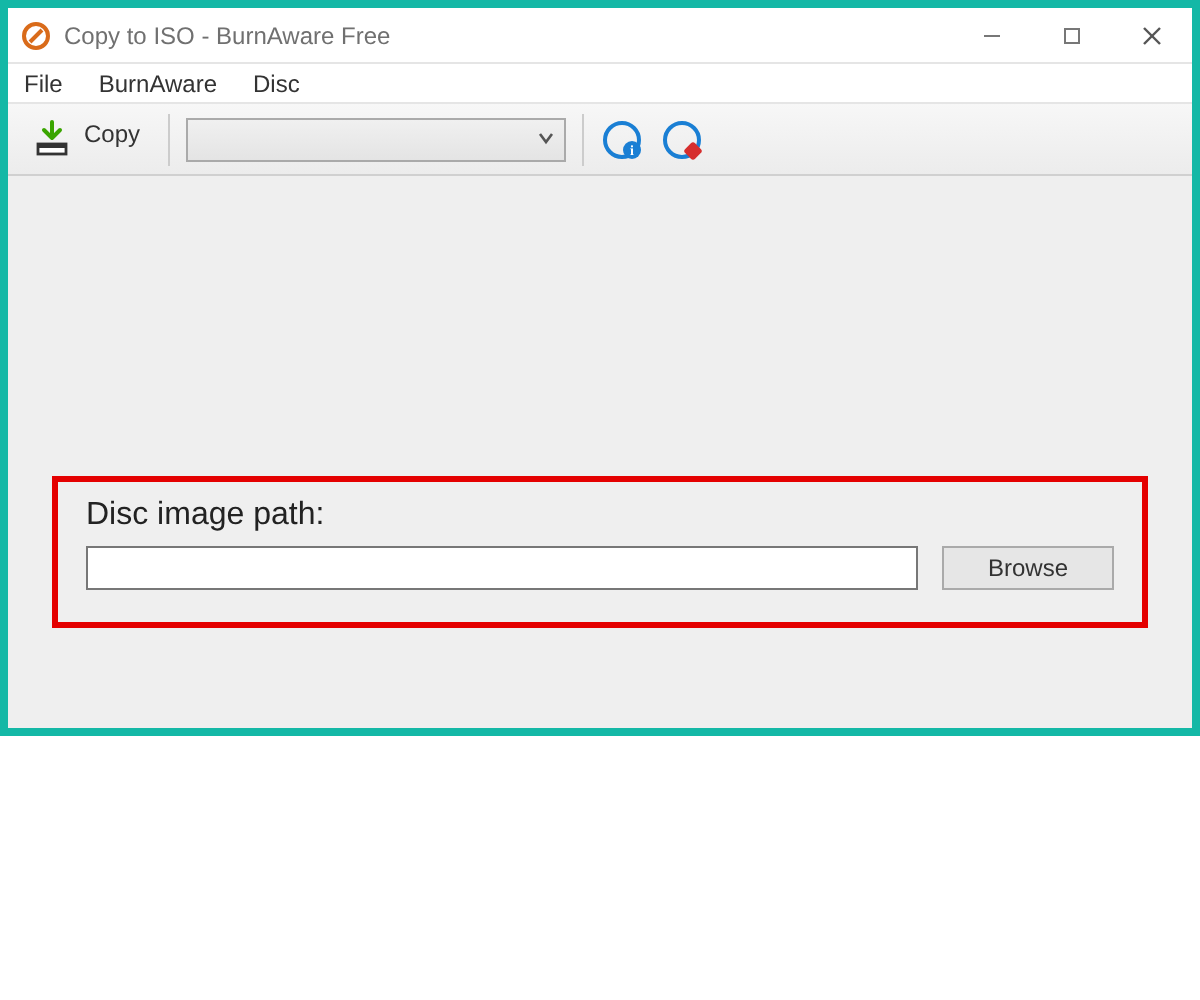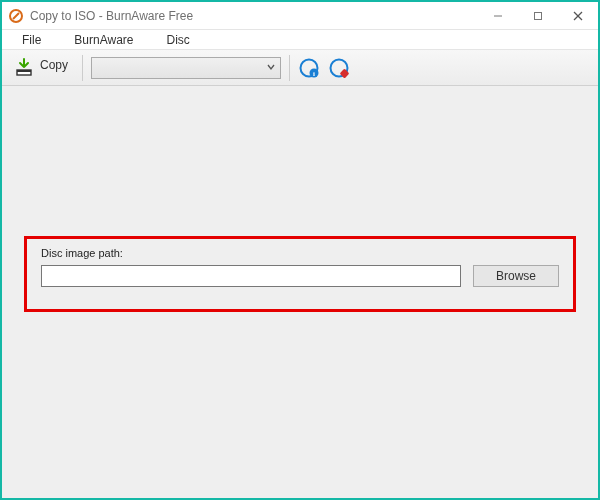--- a/index.html
+++ b/index.html
@@ -1,20 +1,20 @@
 <!DOCTYPE html>
 <html><head>
 <meta charset="utf-8">
 <style>
   * { box-sizing: border-box; margin: 0; padding: 0; }
   html, body { width: 600px; height: 500px; font-family: "Segoe UI", Tahoma, sans-serif; font-size: 12px; color: #333; }
   .window {
-    width: 600px; height: 500px;
+    width: 600px; height: 368px;
     background: #efefef;
-    border: 2px solid #14b8a6;
+    border: 4px solid #14b8a6;
     display: flex; flex-direction: column;
     position: relative;
   }
   
   .titlebar {
     height: 28px;
     background: #ffffff;
     display: flex; align-items: center;
     padding-left: 6px;
     border-bottom: 1px solid #e5e5e5;
@@ -22,22 +22,22 @@
   .titlebar .app-icon { width: 16px; height: 16px; margin-right: 6px; display:flex;align-items:center;justify-content:center;}
   .titlebar .title { color: #707070; font-size: 12px; flex: 1; }
   .win-controls { display: flex; height: 100%; }
   .win-btn { width: 40px; height: 100%; display:flex; align-items:center; justify-content:center; color:#777; }
   .win-btn svg { width: 10px; height: 10px; }
   
   .menubar {
     height: 20px;
     background: #ffffff;
     display: flex; align-items: center;
-    padding-left: 12px;
-    gap: 17px;
+    padding-left: 0;
+    gap: 2px;
     border-bottom: 1px solid #e5e5e5;
   }
   .menu-item { padding: 2px 8px; font-size: 12px; color:#333; }
   
   .toolbar {
     height: 36px;
     background: linear-gradient(#f7f7f7,#ececec);
     border-bottom: 1px solid #d0d0d0;
     display: flex; align-items: center;
     padding: 0 6px;
@@ -64,21 +64,21 @@
   
   .highlight-box {
     position:absolute;
     left: 22px; right: 22px;
     top: 150px;
     height: 76px;
     border: 3px solid #e40000;
     background: #efefef;
     padding: 8px 14px 12px 14px;
   }
-  .field-label { font-size:11px; margin-bottom:6px; color:#222;}
+  .field-label { font-size:16px; margin-bottom:6px; color:#222;}
   .field-row { display:flex; gap:12px; align-items:flex-start;}
   .path-input {
     flex:1; height:22px;
     border:1px solid #777;
     background:#fff;
     padding:2px 4px;
     font-size:12px;
   }
   .browse-btn {
     width:86px; height:22px;

